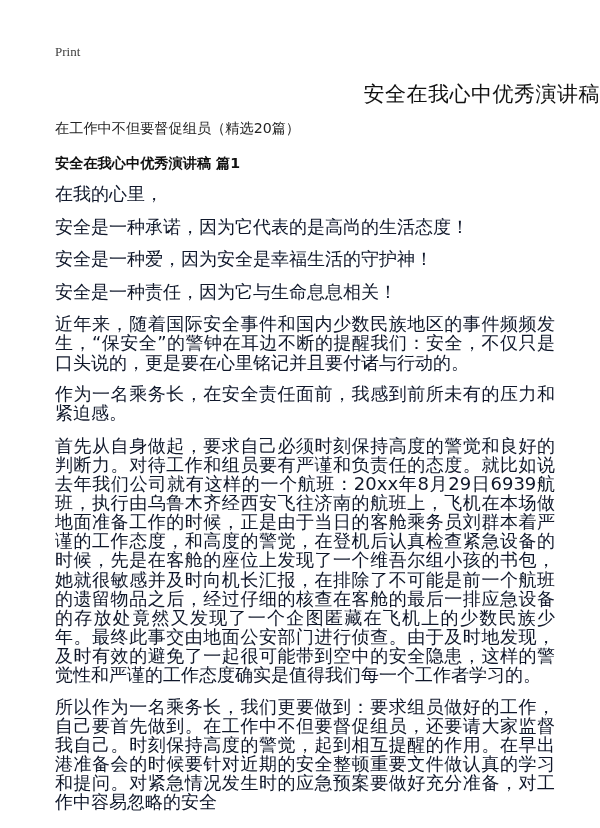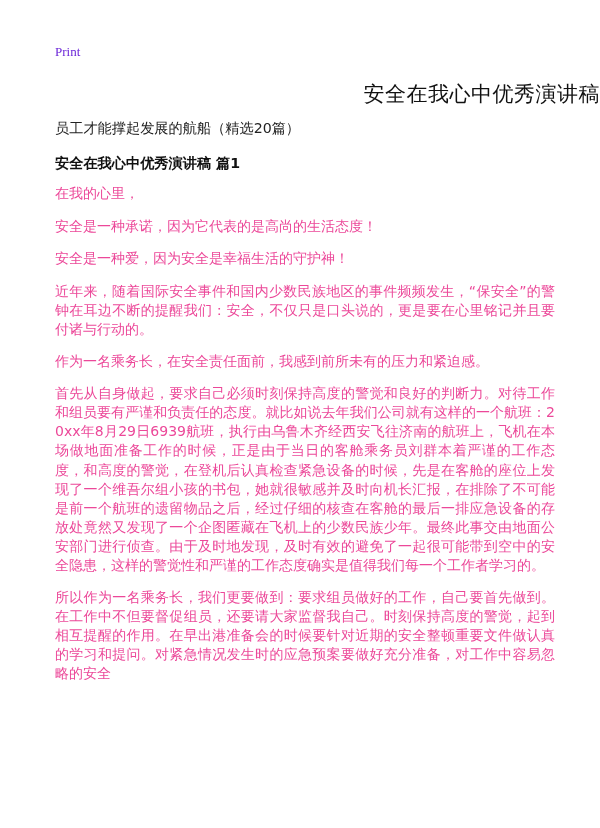--- a/index.html
+++ b/index.html
@@ -22,21 +22,21 @@
       width: 600px;
       height: 828px;
       background: #ffffff;
     }
     .print-label {
       position: absolute;
       left: 55px;
       top: 44px;
       font-family: "Liberation Serif", "DejaVu Serif", serif;
       font-size: 13px;
-      color: #6d28d9;
+      color: #404040;
     }
     .doc-title {
       position: absolute;
       left: 0;
       width: 600px;
       top: 80px;
       text-align: right;
       font-size: 21px;
       font-weight: normal;
       color: #111111;
@@ -56,45 +56,46 @@
       color: #222222;
     }
     .section-heading {
       font-size: 14.2px;
       line-height: 19px;
       font-weight: bold;
       margin: 16px 0 11px 0;
       color: #111111;
     }
     .para {
-      font-size: 14px;
+      font-size: 18px;
       line-height: 19.1px;
       margin: 0 0 12.5px 0;
-      color: #ec4899;
+      color: #0f172a;
       text-align: justify;
       text-justify: inter-ideograph;
       word-break: break-all;
     }
     .para.short {
       margin-bottom: 13.5px;
     }
   </style>
 </head>
 <body>
 
 <div class="page">
   <div class="print-label">Print</div>
 
   <h1 class="doc-title">安全在我心中优秀演讲稿</h1>
 
   <div class="content">
-    <p class="subtitle">员工才能撑起发展的航船（精选20篇）</p>
+    <p class="subtitle">在工作中不但要督促组员（精选20篇）</p>
     <p class="section-heading">安全在我心中优秀演讲稿 篇1</p>
 
     <p class="para short">在我的心里，</p>
     <p class="para short">安全是一种承诺，因为它代表的是高尚的生活态度！</p>
     <p class="para short">安全是一种爱，因为安全是幸福生活的守护神！</p>
+    <p class="para short">安全是一种责任，因为它与生命息息相关！</p>
     <p class="para">近年来，随着国际安全事件和国内少数民族地区的事件频频发生，“保安全”的警钟在耳边不断的提醒我们：安全，不仅只是口头说的，更是要在心里铭记并且要付诸与行动的。</p>
     <p class="para short">作为一名乘务长，在安全责任面前，我感到前所未有的压力和紧迫感。</p>
     <p class="para">首先从自身做起，要求自己必须时刻保持高度的警觉和良好的判断力。对待工作和组员要有严谨和负责任的态度。就比如说去年我们公司就有这样的一个航班：20xx年8月29日6939航班，执行由乌鲁木齐经西安飞往济南的航班上，飞机在本场做地面准备工作的时候，正是由于当日的客舱乘务员刘群本着严谨的工作态度，和高度的警觉，在登机后认真检查紧急设备的时候，先是在客舱的座位上发现了一个维吾尔组小孩的书包，她就很敏感并及时向机长汇报，在排除了不可能是前一个航班的遗留物品之后，经过仔细的核查在客舱的最后一排应急设备的存放处竟然又发现了一个企图匿藏在飞机上的少数民族少年。最终此事交由地面公安部门进行侦查。由于及时地发现，及时有效的避免了一起很可能带到空中的安全隐患，这样的警觉性和严谨的工作态度确实是值得我们每一个工作者学习的。</p>
     <p class="para">所以作为一名乘务长，我们更要做到：要求组员做好的工作，自己要首先做到。在工作中不但要督促组员，还要请大家监督我自己。时刻保持高度的警觉，起到相互提醒的作用。在早出港准备会的时候要针对近期的安全整顿重要文件做认真的学习和提问。对紧急情况发生时的应急预案要做好充分准备，对工作中容易忽略的安全</p>
   </div>
 </div>
 
 </body></html>

